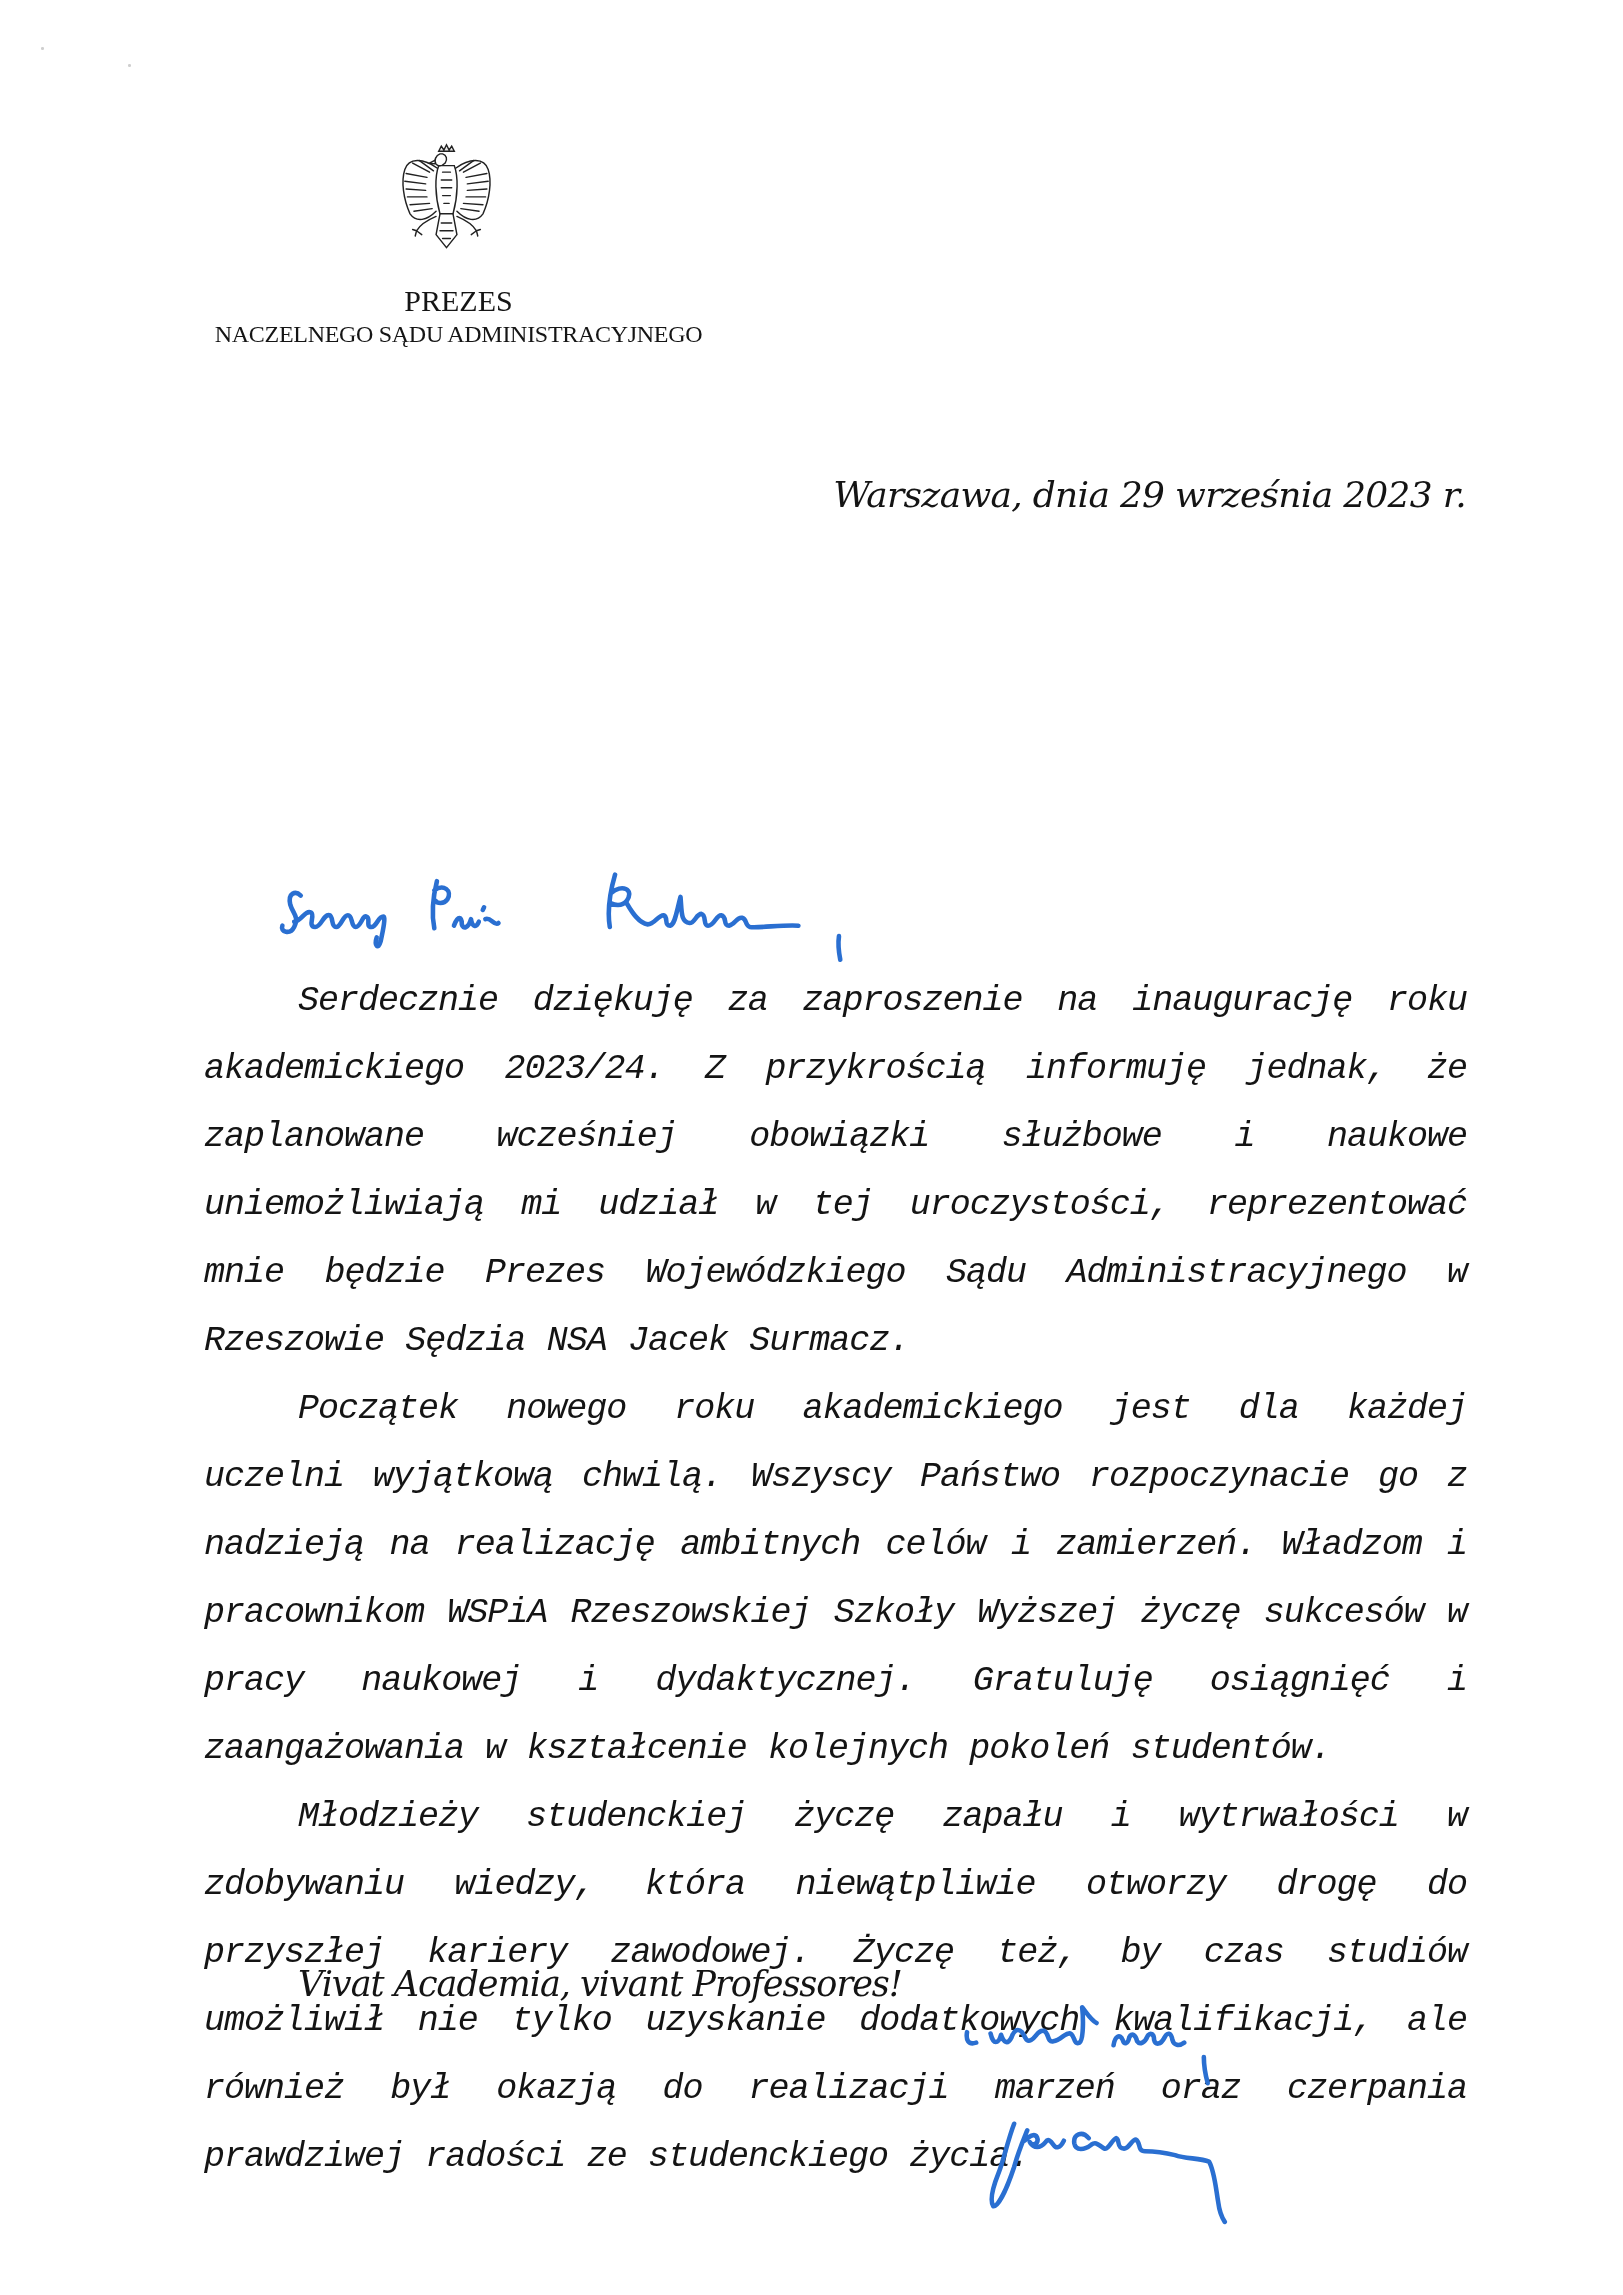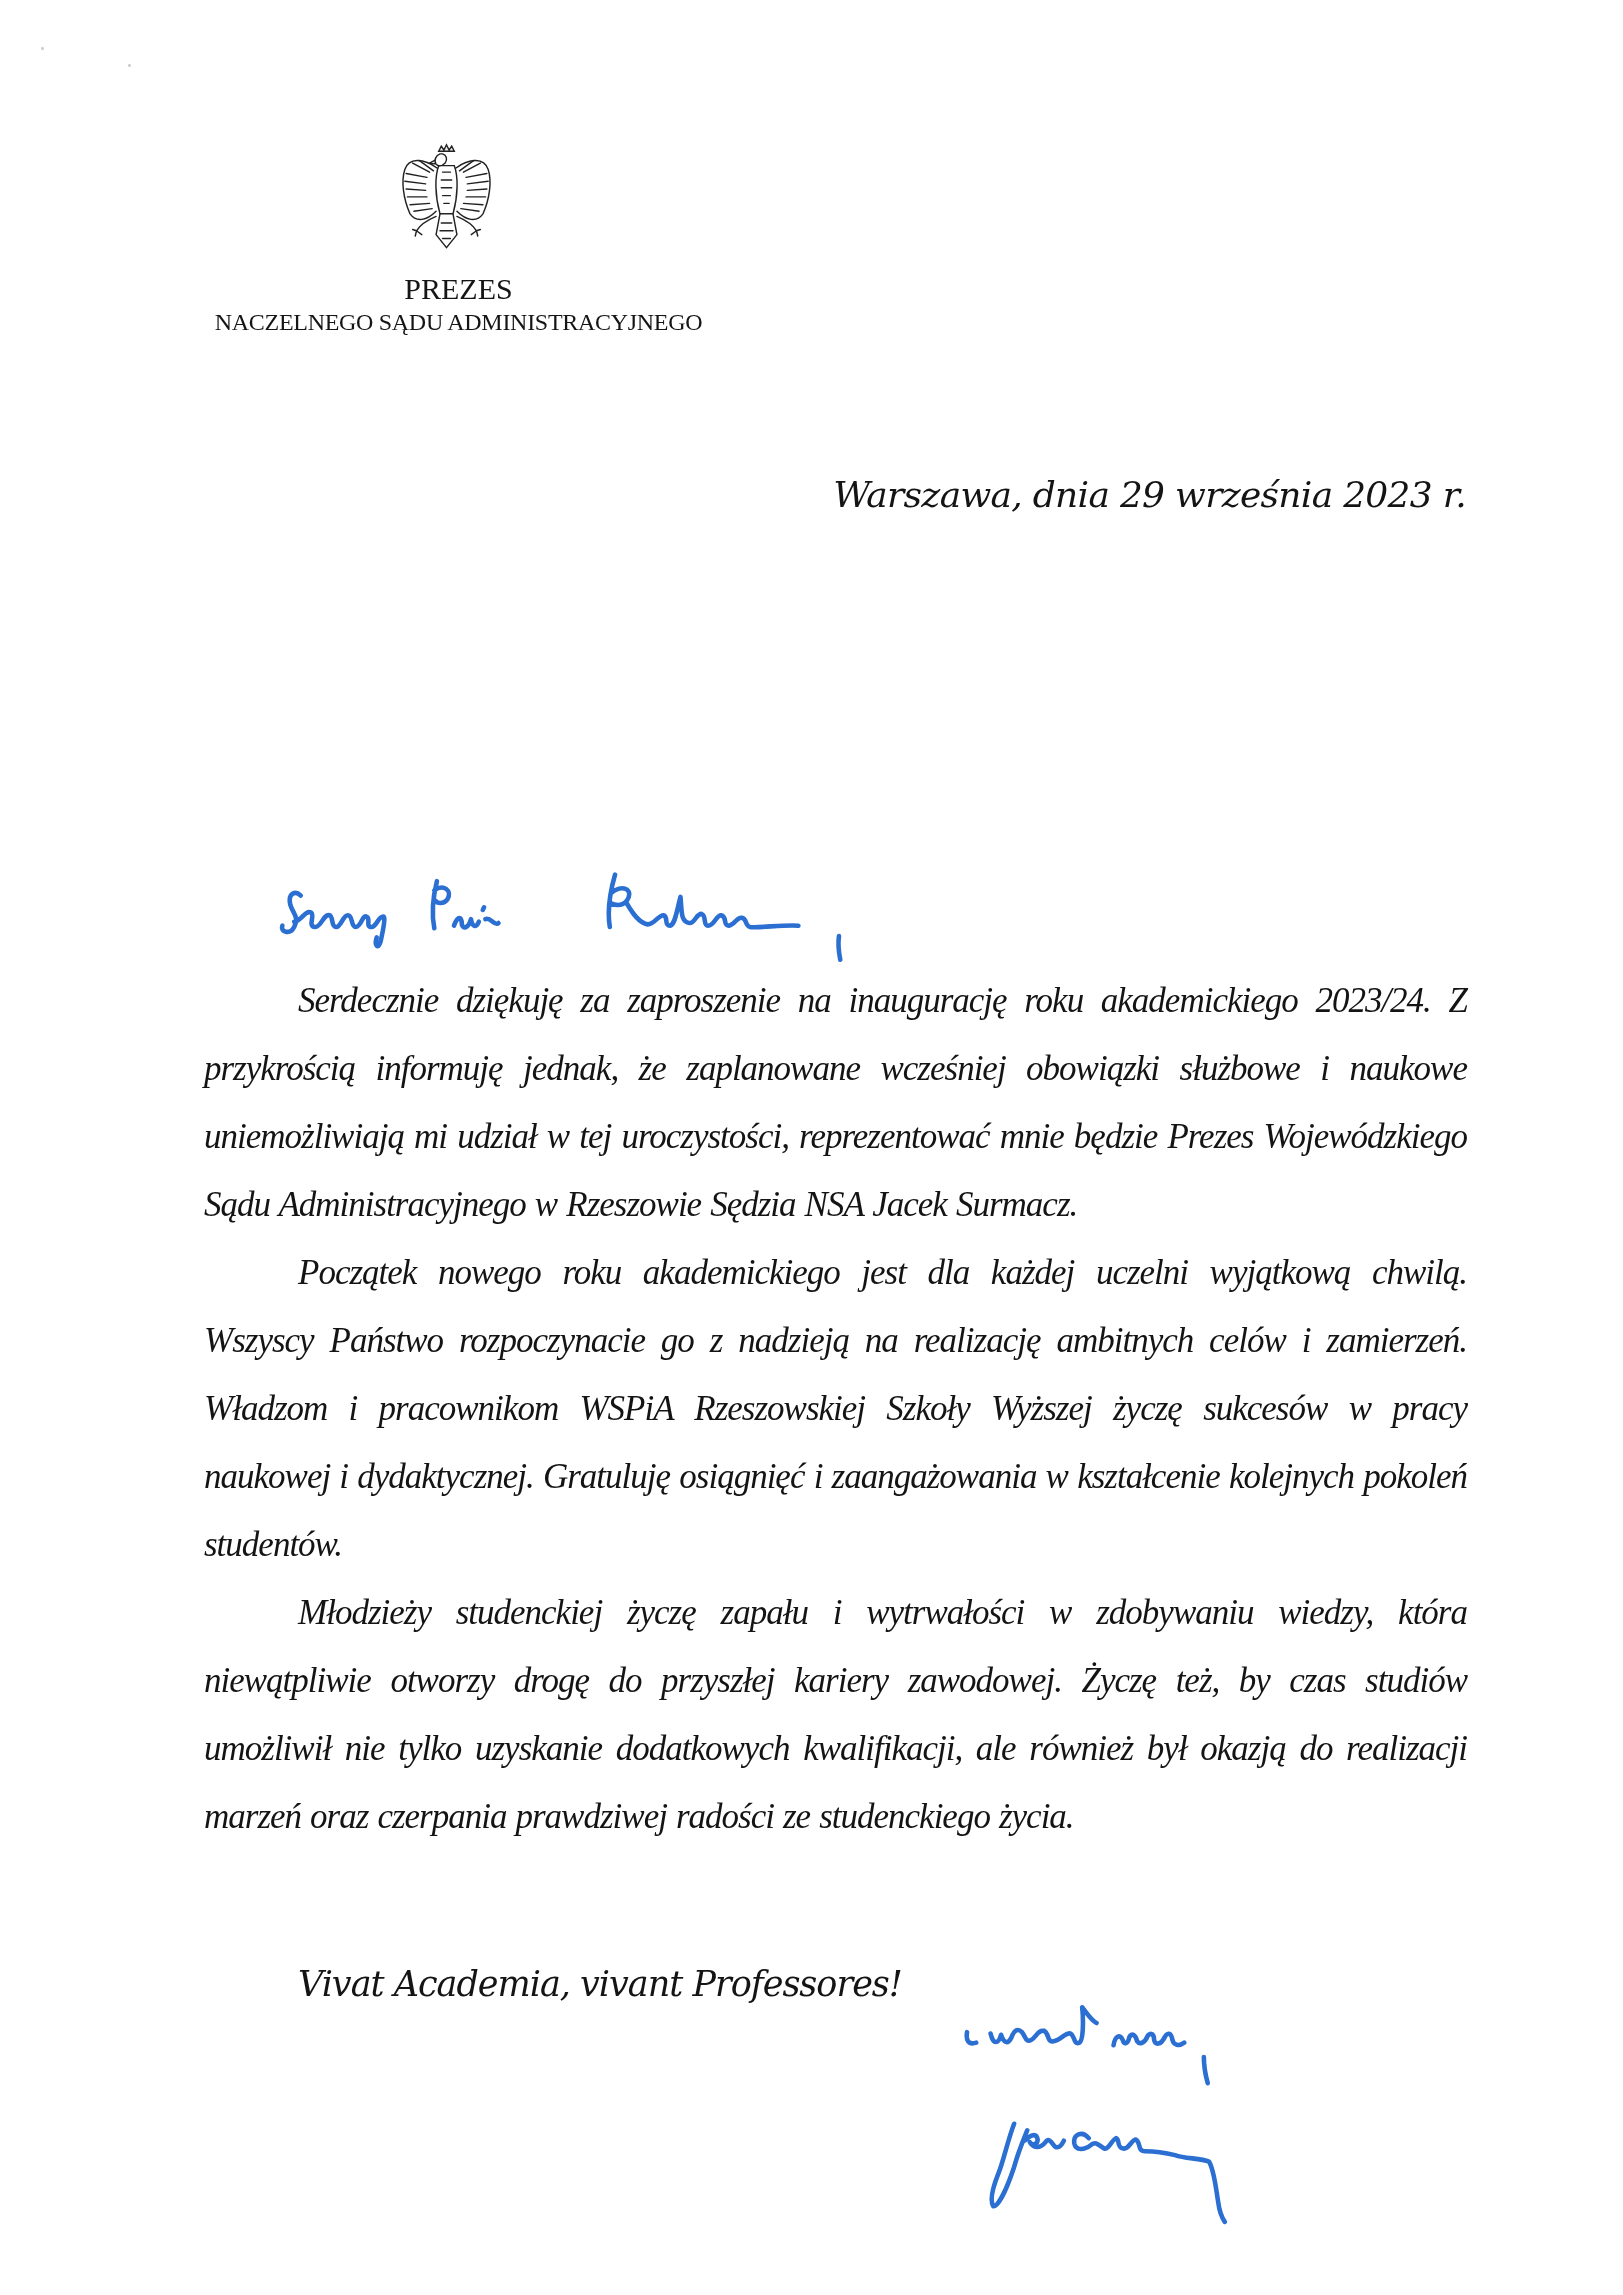--- a/index.html
+++ b/index.html
@@ -5,21 +5,21 @@
     html, body { margin: 0; padding: 0; background: #ffffff; }
     body {
       width: 1623px; height: 2295px; position: relative; overflow: hidden;
       font-family: "DejaVu Serif", "Liberation Serif", serif;
       color: #141414;
     }
     .page { position: absolute; left: 0; top: 0; width: 1623px; height: 2295px; background: #fff; }
 
     
     .emblem { position: absolute; left: 397px; top: 143px; width: 99px; height: 113px; }
-    .letterhead { position: absolute; left: 131px; top: 272px; width: 655px; text-align: center;
+    .letterhead { position: absolute; left: 131px; top: 284px; width: 655px; text-align: center;
       font-family: "Liberation Serif", serif; color: #151515; }
     .letterhead .title { font-size: 30px; line-height: 33px; letter-spacing: 0px; }
     .letterhead .office { font-size: 24px; line-height: 34px; letter-spacing: -0.3px; }
     .letterhead .name { font-size: 31px; line-height: 37px; font-style: italic; }
 
     
     .date { position: absolute; right: 157px; top: 463px; font-size: 36px; font-style: italic;
       font-family: "DejaVu Serif", serif; letter-spacing: -0.7px; white-space: nowrap; margin-top: 11px; }
 
     
@@ -28,21 +28,21 @@
     .recipient div { white-space: nowrap; }
 
     
     .ink { fill: none; stroke: #2a6fd1; stroke-width: 7; stroke-linecap: round; stroke-linejoin: round; }
     .salutation { position: absolute; left: 268px; top: 864px; width: 753px; height: 105px; }
     .closing-hand { position: absolute; left: 916px; top: 1977px; width: 471px; height: 249px; }
 
     
     .body-text { position: absolute; left: 204px; top: 967px; width: 1263px;
       font-size: 35px; line-height: 68px; font-style: italic; text-align: justify;
-      font-family: Liberation Serif, serif; letter-spacing: -1px; word-spacing: 1.3px; }
+      font-family: Liberation Mono, monospace; letter-spacing: -1px; word-spacing: 1.3px; }
     .body-text p { margin: 0; text-indent: 94px; }
 
     .vivat { position: absolute; left: 298px; top: 1928px; font-size: 35px; font-style: italic;
       font-family: "DejaVu Serif", serif; letter-spacing: -1px; white-space: nowrap; margin-top: 36px; }
 
     .scan-mark { position: absolute; width: 2.6px; height: 2.6px; background: #cfcfcf; border-radius: 1.3px; }
   </style>
 </head>
 <body>
 

